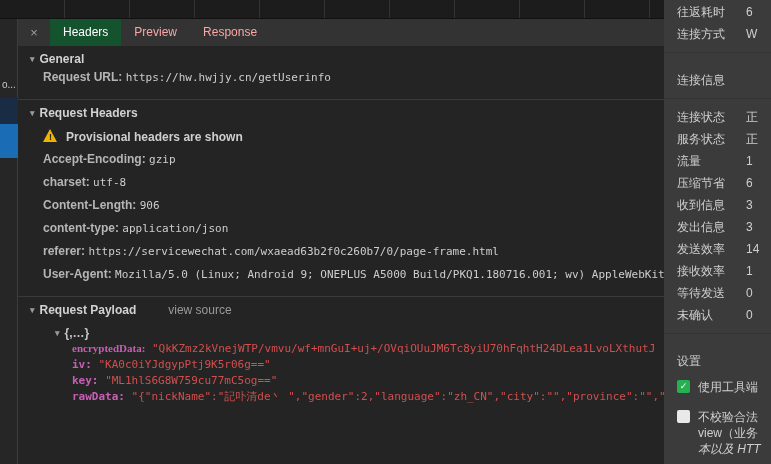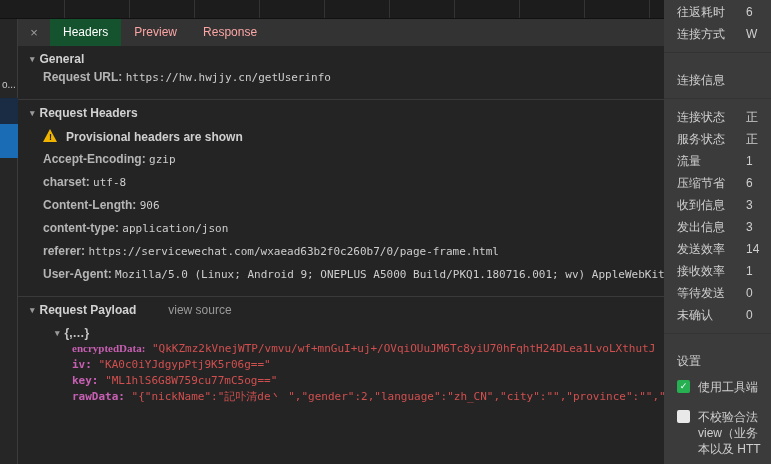--- a/index.html
+++ b/index.html
@@ -218,21 +218,21 @@
 
     <div class="sb-opt">
       <span class="cbx checked">✓</span>
       <span class="opt-text">使用工具端</span>
     </div>
     <div class="sb-opt">
       <span class="cbx unchecked"></span>
       <span class="opt-text">
         <span style="display:block;">不校验合法</span>
         <span style="display:block;">view（业务</span>
-        <span style="display:block;">本以及 HTT</span>
+        <span style="display:block;font-style:italic;">本以及 HTT</span>
       </span>
     </div>
     <div class="sb-opt">
       <span class="cbx unchecked"></span>
       <span class="opt-text">节点审查模</span>
     </div>
 
   </div>
 
 </div>

